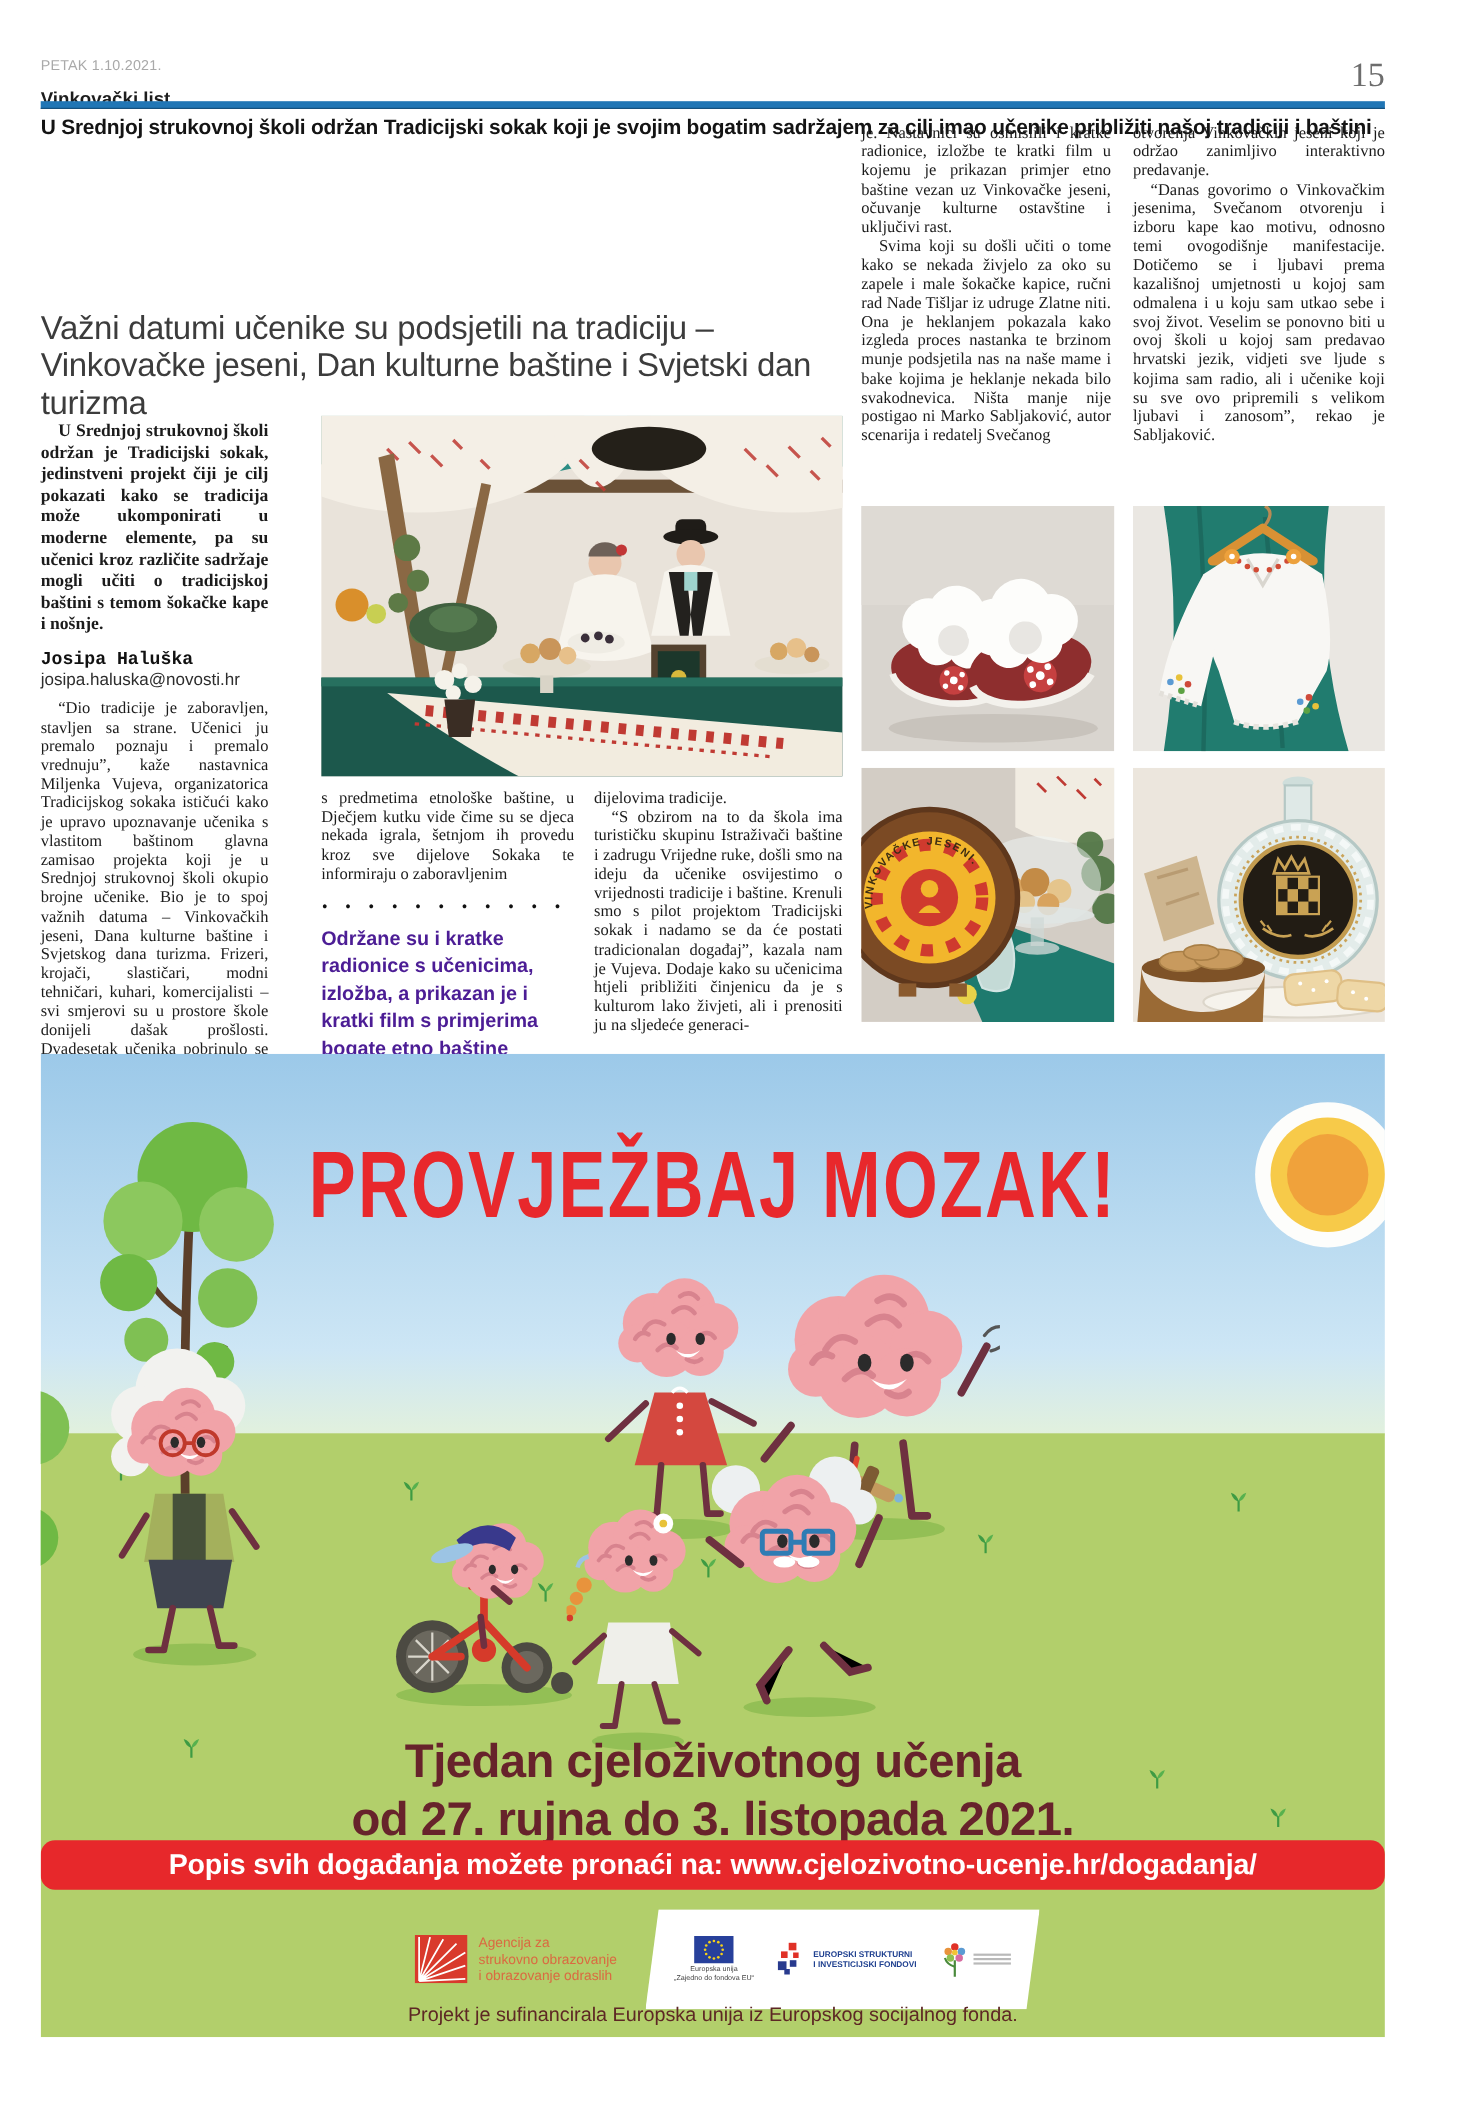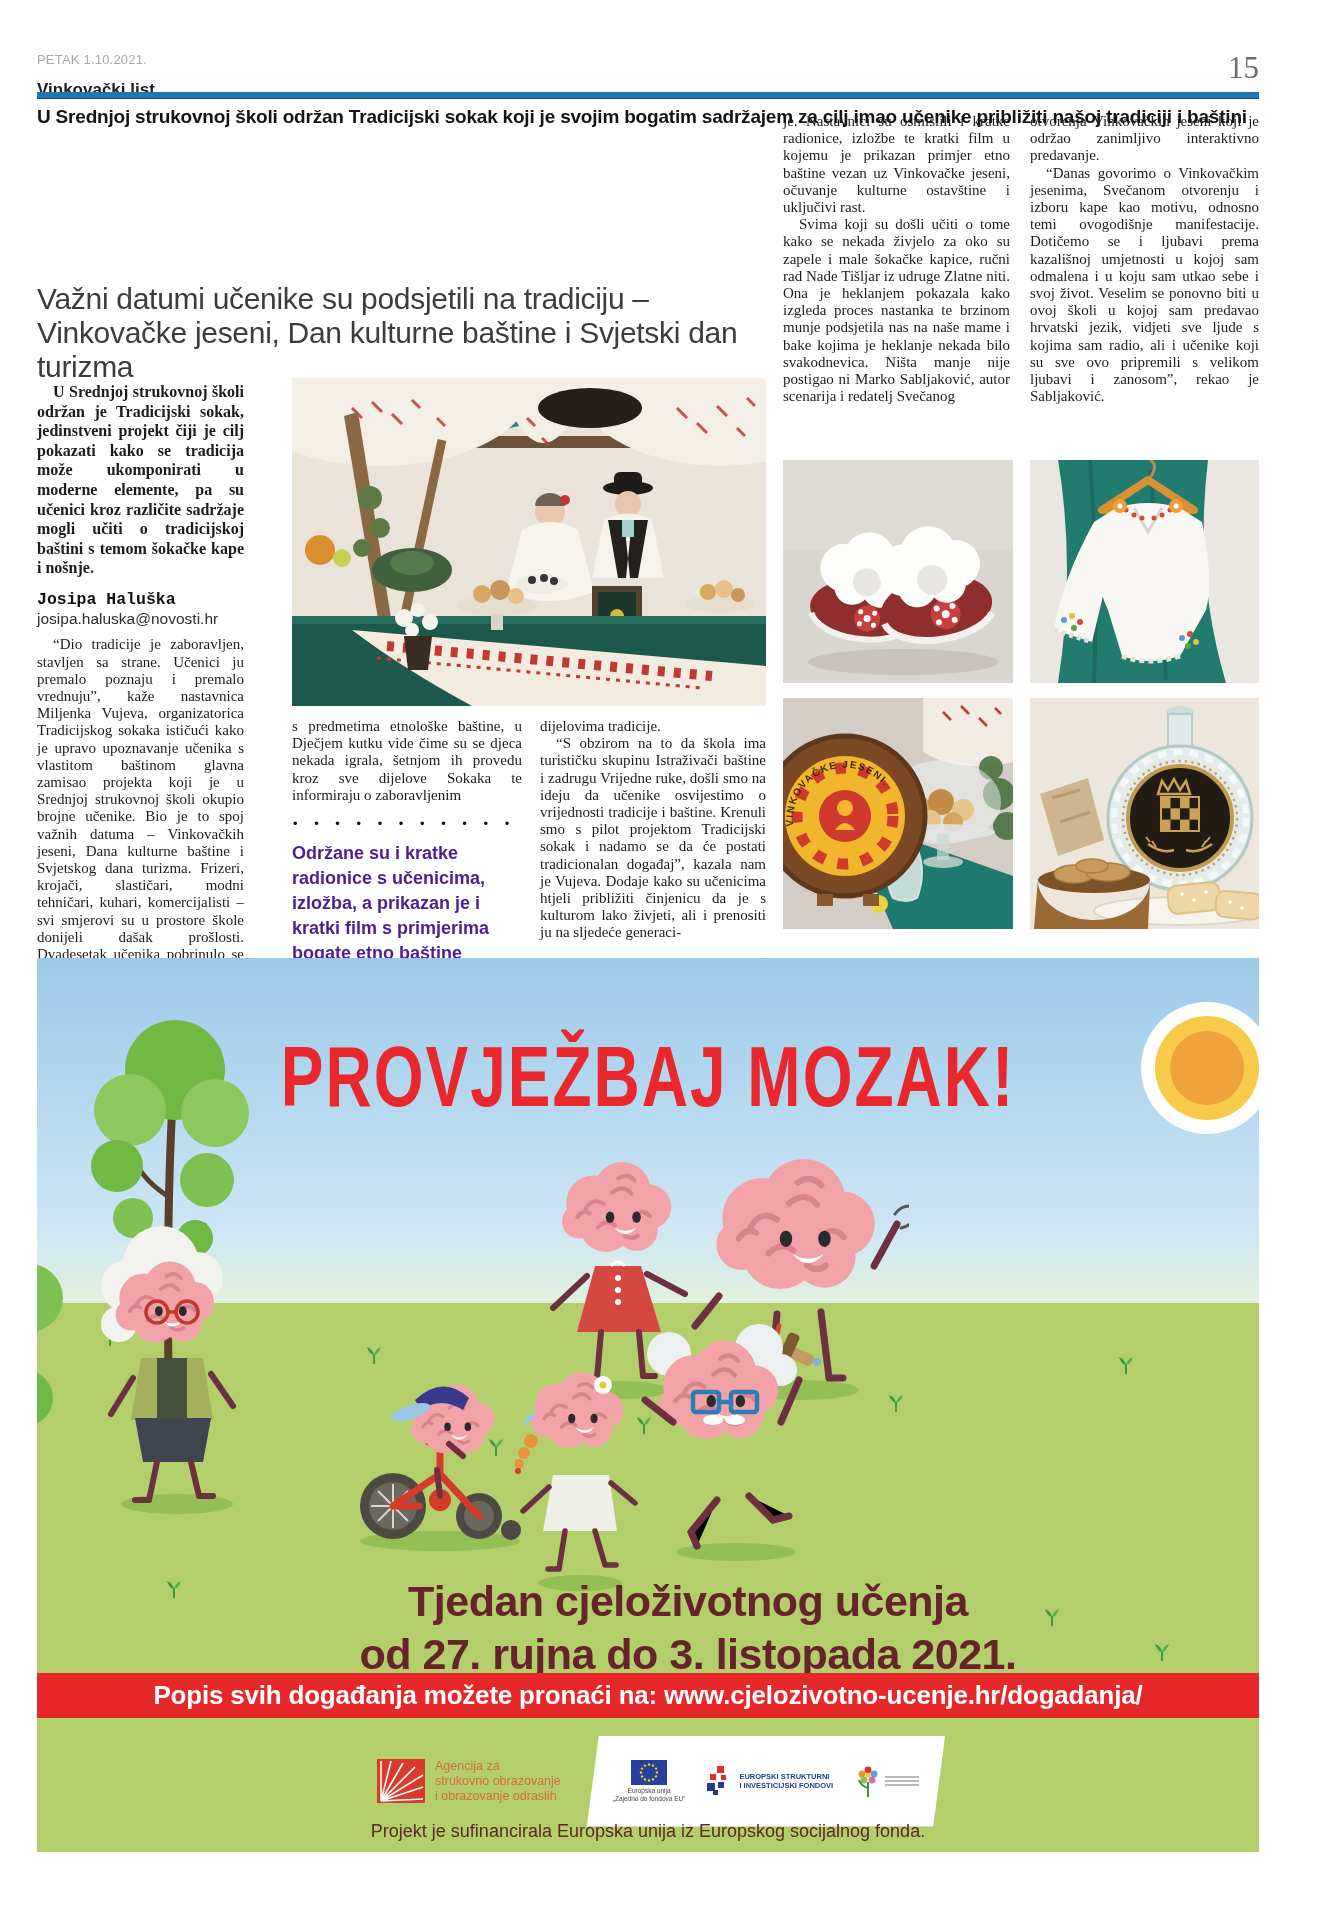--- a/index.html
+++ b/index.html
@@ -42,23 +42,23 @@
   
   .ad{position:absolute;left:37px;top:958px;width:1222px;height:894px;overflow:hidden;}
   .ad-sky{position:absolute;left:0;top:0;width:100%;height:347px;
           background:linear-gradient(#9cc9e9,#cde6f5 78%,#e2f1dd);}
   .ad-grass{position:absolute;left:0;top:345px;width:100%;height:549px;background:#b2cf6b;}
   .ad-headline{position:absolute;left:0;top:74px;width:100%;text-align:center;
                font-weight:700;font-size:64px;letter-spacing:2px;color:#e8282c;
                transform:scaleY(1.34);transform-origin:50% 20%;}
   .ad-deco,.ad-char{position:absolute;}
   .ad-title{position:absolute;left:0;top:617px;width:100%;text-align:center;
-            font-weight:700;font-size:43px;line-height:53px;color:#67232b;letter-spacing:-.5px;margin-left:40px;}
+            font-weight:700;font-size:43px;line-height:53px;color:#67232b;letter-spacing:-.5px;}
   .ad-banner{position:absolute;left:0;top:715px;width:100%;height:45px;background:#e7282b;
-             color:#fff;font-weight:700;font-size:26px;line-height:45px;text-align:center;letter-spacing:-.2px;}
+             color:#fff;font-weight:700;font-size:26px;line-height:45px;text-align:center;letter-spacing:-.2px;border-radius:13px;}
   .footer-logos{position:absolute;left:340px;top:792px;height:62px;display:flex;align-items:center;gap:26px;}
   .agency{display:flex;align-items:flex-start;gap:10px;}
   .agency-name{font-size:12.5px;line-height:15px;color:#da6a41;white-space:pre-line;}
   .ribbon{background:#fff;display:flex;align-items:center;gap:22px;padding:24px 26px;
           clip-path:polygon(12px 0,100% 0,calc(100% - 12px) 100%,0 100%);
           box-shadow:0 2px 4px rgba(0,0,0,.15);}
   .eu-block{display:flex;flex-direction:column;align-items:center;}
   .eu-caption{font-size:6.5px;color:#444;margin-top:2px;text-align:center;line-height:8px;}
   .esif{display:flex;align-items:center;gap:6px;}
   .esif-text{font-size:7.5px;line-height:9px;color:#1e3f8f;font-weight:700;}

